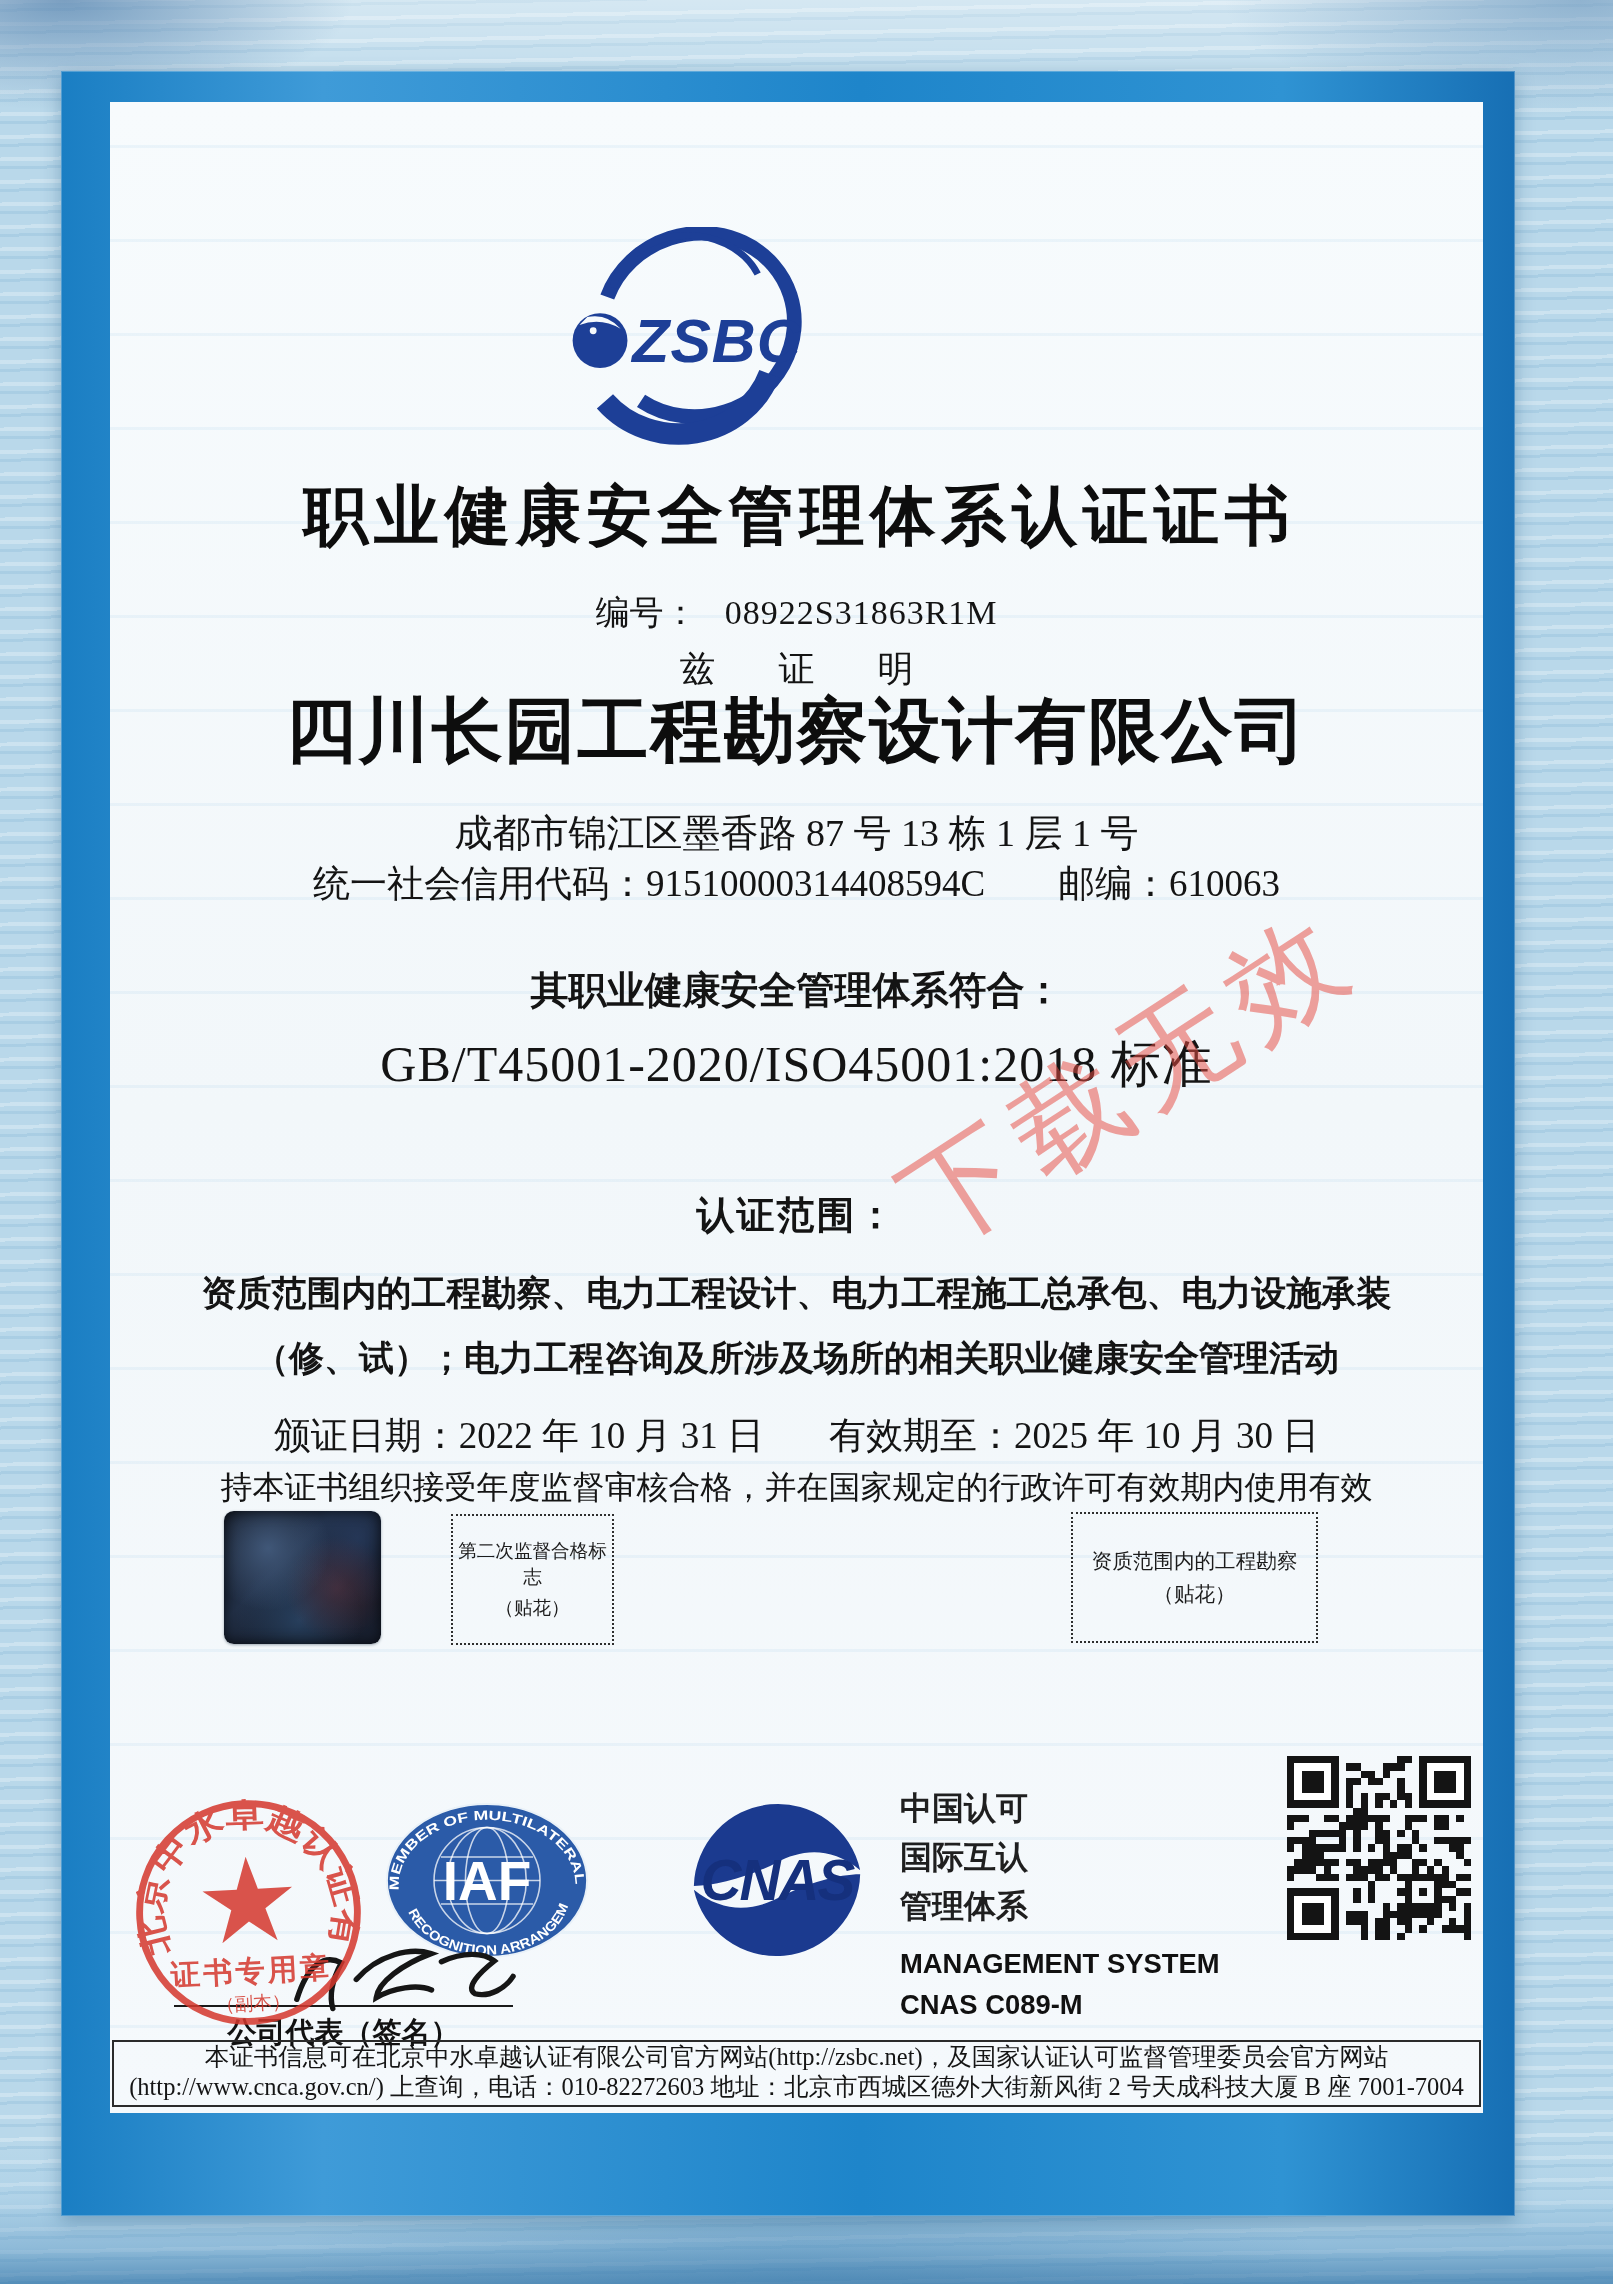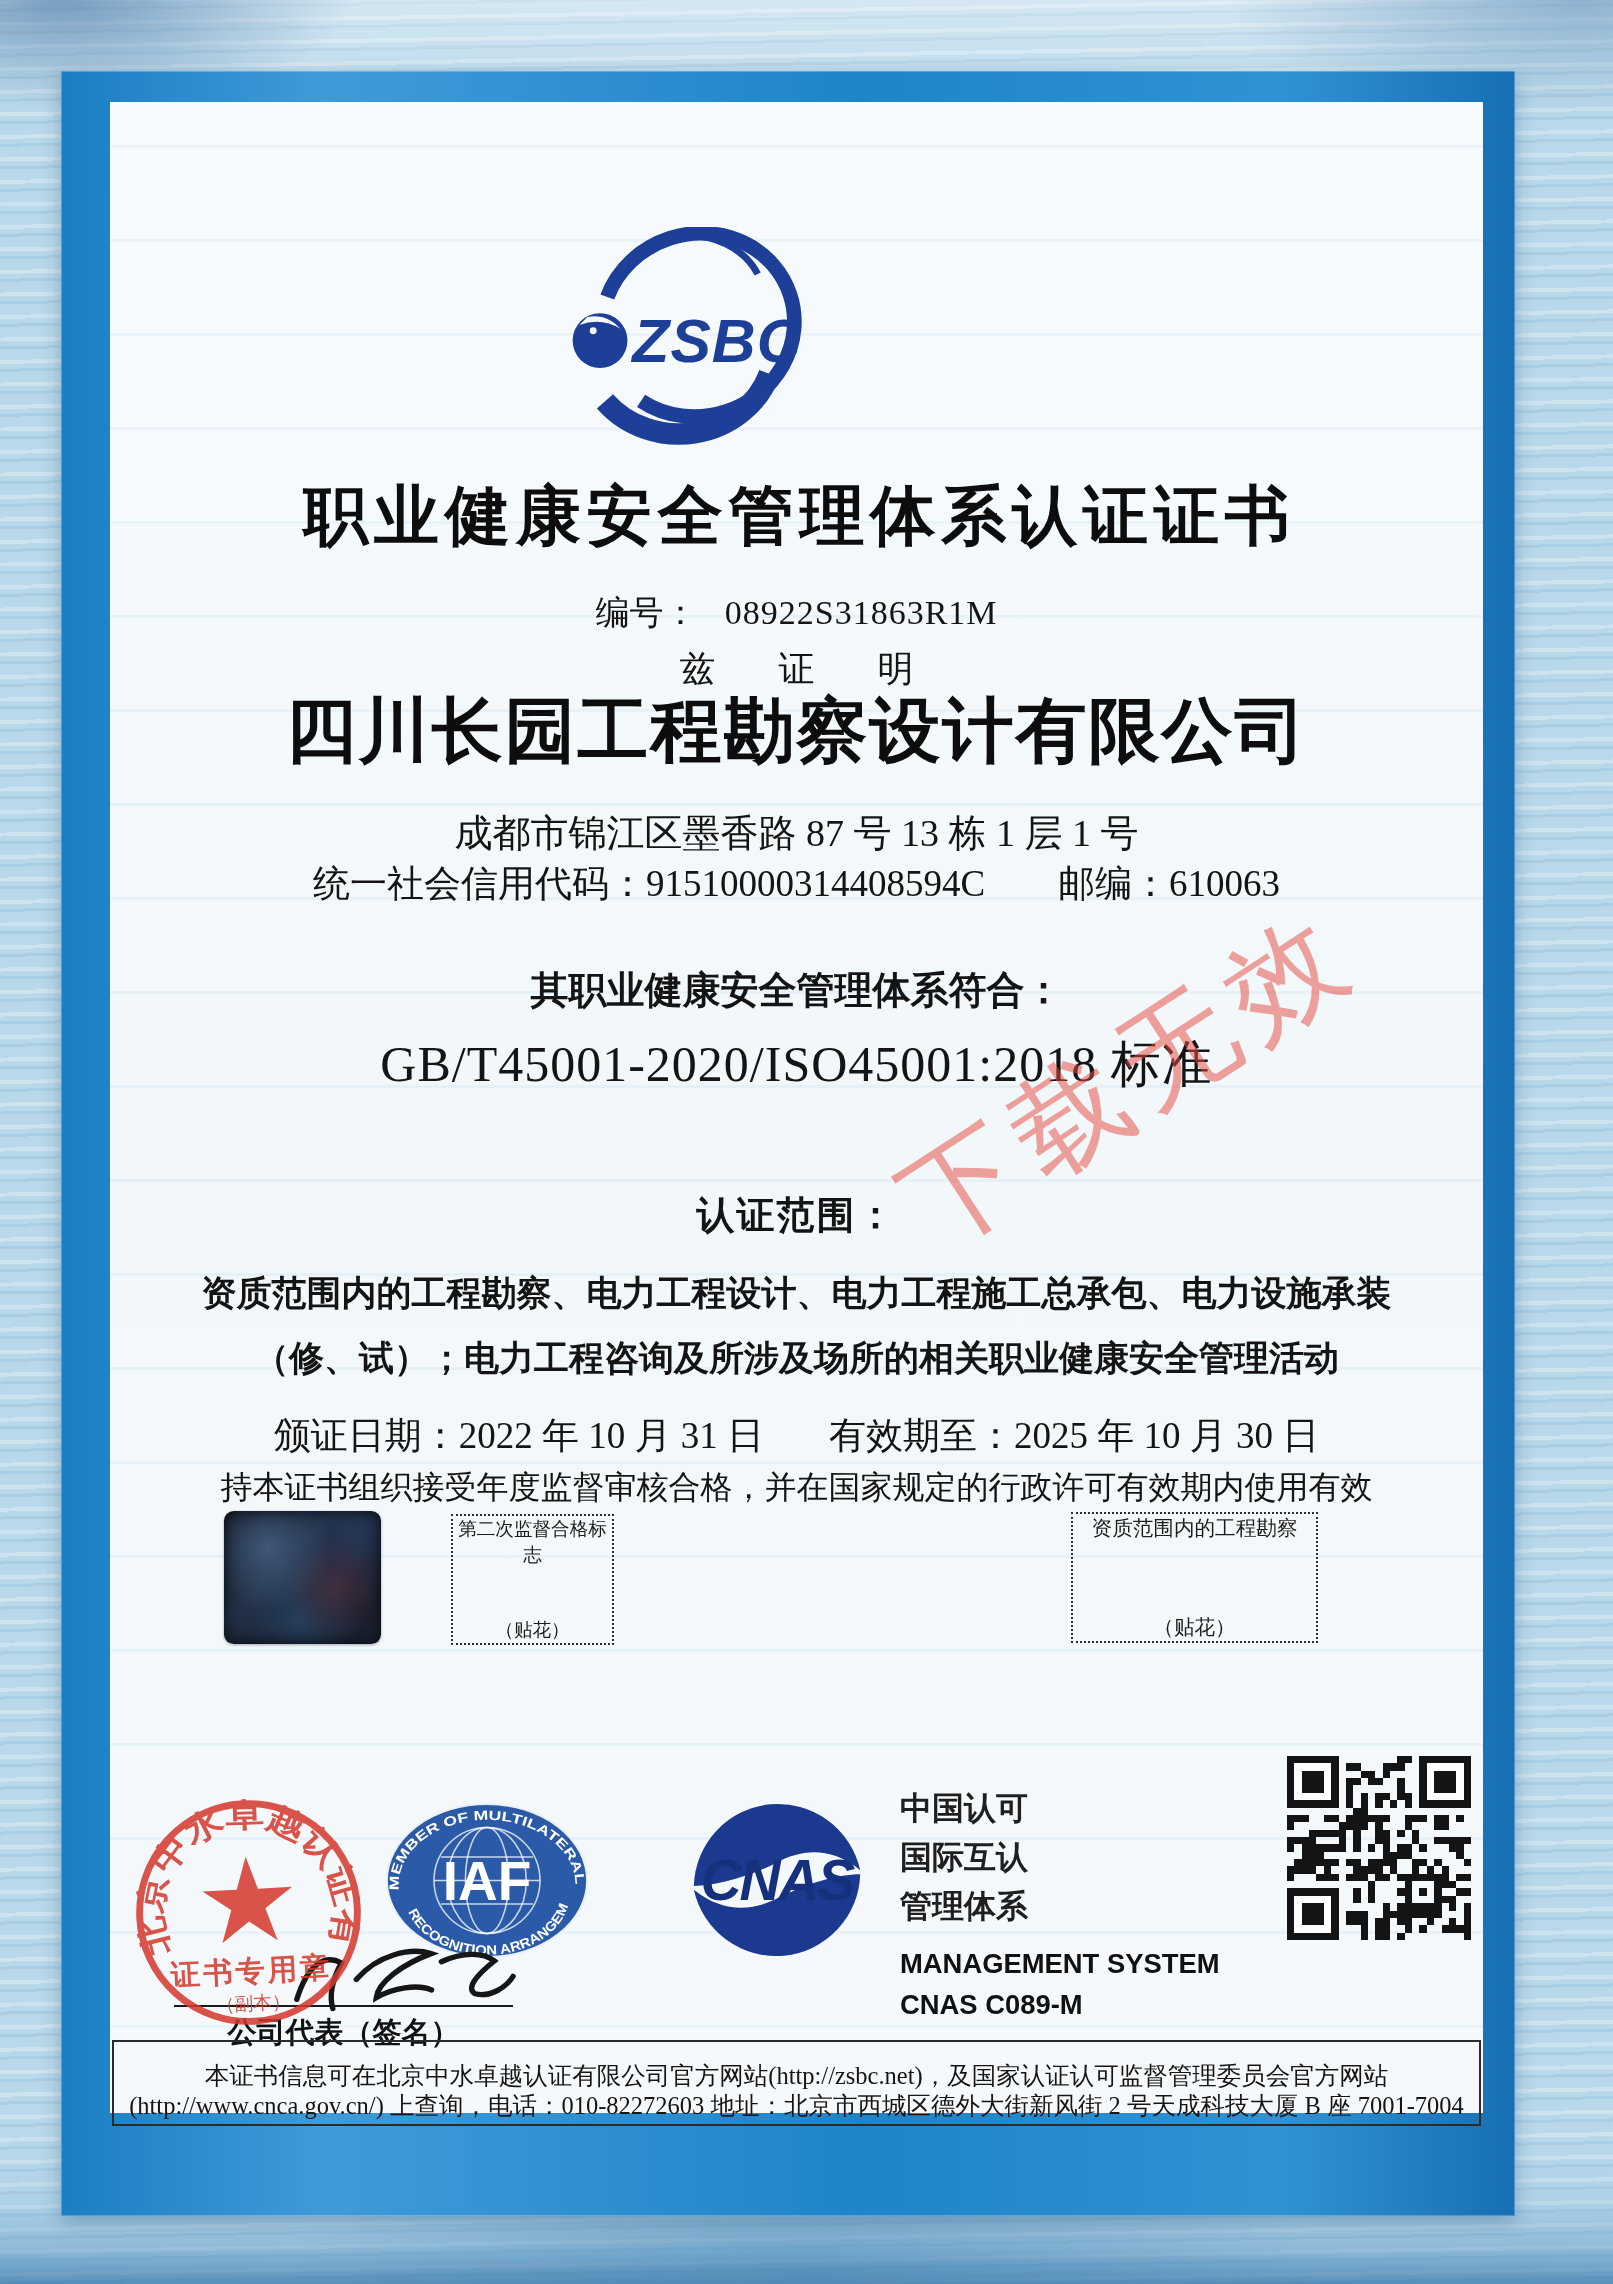--- a/index.html
+++ b/index.html
@@ -53,38 +53,38 @@
       radial-gradient(circle at 28% 28%, rgba(70,95,130,.85), transparent 42%),
       radial-gradient(circle at 72% 58%, rgba(96,54,66,.55), transparent 38%),
       radial-gradient(circle at 48% 82%, rgba(45,75,110,.75), transparent 46%),
       radial-gradient(circle at 85% 20%, rgba(40,60,95,.8), transparent 40%),
       linear-gradient(135deg,#141a26,#223047 38%,#121723 68%,#1a2233);
     box-shadow:inset 0 0 13.7px rgba(0,0,0,.75), 0 1px 2.9px rgba(20,40,60,.4);
   }
   .stickerbox{
     position:absolute;border:2px dotted #2e2e2e;color:#1c1c1c;text-align:center;
     font-family:"Liberation Sans",sans-serif;
-    display:flex;flex-direction:column;justify-content:space-between;gap:5px;
+    display:flex;flex-direction:column;justify-content:center;gap:5px;
   }
   .box2{left:341px;top:1412px;width:159px;height:127px;font-size:18.6px;}
   .box3{left:961px;top:1410px;width:243px;height:127px;font-size:20.6px;}
 
   .stamp{position:absolute;left:9.8px;top:1682px;z-index:6;transform:rotate(-3deg);}
   .iaf{position:absolute;left:272px;top:1698px;}
   .cnas{position:absolute;left:572px;top:1688px;}
   .accred{position:absolute;left:790px;top:1682px;color:#1f1f1f;}
   .accred .zh{font-size:32px;line-height:49px;font-family:"Liberation Serif",serif;font-weight:bold;}
   .accred .en{font-size:27.4px;font-weight:700;line-height:41px;margin-top:11.8px;color:#111;}
   .qr{position:absolute;left:1177px;top:1654px;}
   .sig-draw{position:absolute;left:172px;top:1833px;z-index:4;transform:rotate(-4deg);}
   .sig-line{position:absolute;left:64px;top:1903px;width:339px;border-top:2.9px solid #1a1a1a;z-index:3;}
   .sig-label{position:absolute;left:64px;top:1911px;width:339px;text-align:center;font-size:29px;font-weight:700;color:#111;font-family:Liberation Serif, serif;}
   .footer{
     position:absolute;left:2px;top:1938px;width:1365px;height:63px;border:2px solid #2b2b2b;
-    text-align:center;font-size:24.5px;line-height:30px;color:#151515;padding-top:19px;
+    text-align:center;font-size:24.5px;line-height:30px;color:#151515;padding-top:0;
     font-family:"Liberation Serif",serif;
   }
   .watermark{
     position:absolute;left:686px;top:900px;width:667px;z-index:8;
     transform:rotate(-33deg);transform-origin:center;
     font-family:"Liberation Serif",serif;font-size:114px;letter-spacing:13.7px;
     color:rgba(231,76,68,.52);text-align:center;pointer-events:none;white-space:nowrap;
   }
 </style>
 </head>

